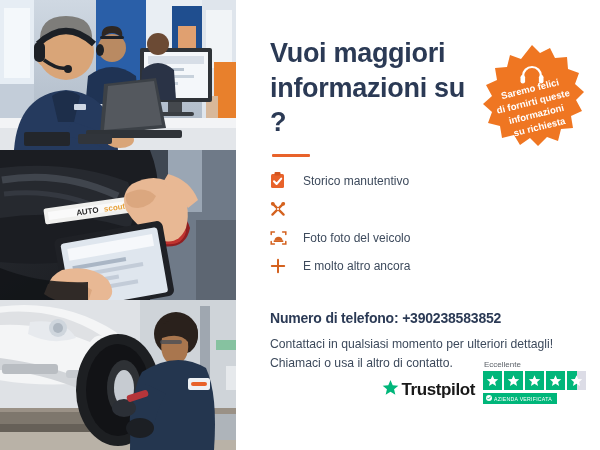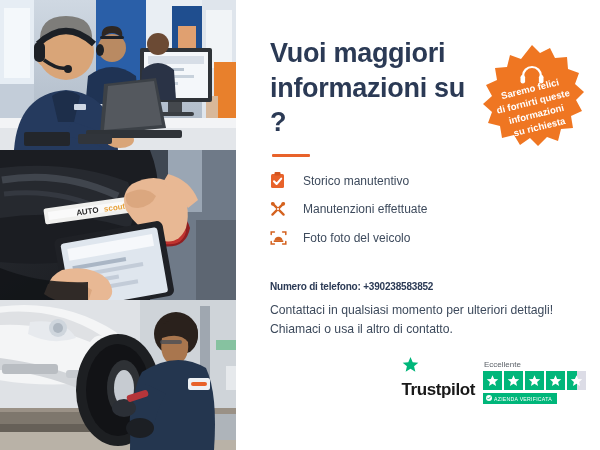--- a/index.html
+++ b/index.html
@@ -114,21 +114,21 @@
     color: #3d4a5c;
     font-size: 12px;
     margin-left: 9px;
     white-space: nowrap;
   }
 
   
   .phone-block { margin-top: 29px; }
   .phone-line {
     color: #2b3a55;
-    font-size: 10px;
+    font-size: 14px;
     font-weight: bold;
     letter-spacing: -0.2px;
     white-space: nowrap;
   }
   .phone-line .num { font-weight: bold; }
   .contact-text {
     color: #3d4a5c;
     font-size: 12.2px;
     line-height: 1.55;
     margin-top: 9px;
@@ -138,24 +138,23 @@
   .trustpilot {
     position: absolute;
     right: 14px;
     bottom: 46px;
     display: flex;
     align-items: flex-end;
     gap: 8px;
   }
   .tp-logo {
     display: flex;
-    align-items: flex-start;
+    align-items: flex-end;
     gap: 3px;
     padding-bottom: 4px;
-    flex-direction: column;
   }
   .tp-wordmark {
     color: #191919;
     font-size: 17px;
     font-weight: bold;
     letter-spacing: -0.4px;
   }
   .tp-right { display: flex; flex-direction: column; align-items: flex-start; }
   .tp-rating-word {
     color: #5b6168;
@@ -414,40 +413,50 @@
           <svg width="16" height="16" viewBox="0 0 16 16">
             <g stroke="#d4621f" stroke-width="2.3" stroke-linecap="round">
               <line x1="2.4" y1="2.4" x2="13.6" y2="13.6"></line>
               <line x1="13.6" y1="2.4" x2="2.4" y2="13.6"></line>
             </g>
             <circle cx="2.8" cy="2.8" r="1.9" fill="#d4621f"></circle>
             <circle cx="13.2" cy="2.8" r="1.9" fill="#d4621f"></circle>
             <circle cx="8" cy="8" r="1.1" fill="#ffffff"></circle>
           </svg>
         </span>
-        <span class="feature-label">Manutenzioni effettuate</span>
       </li>
 
 
       <li class="feature">
         <span class="feature-icon">
           <svg width="17" height="16" viewBox="0 0 17 16">
             <g stroke="#d4621f" stroke-width="1.5" fill="none" stroke-linecap="round">
               <path d="M1.2 4.6 V1.9 H4.4"></path>
               <path d="M15.8 4.6 V1.9 H12.6"></path>
               <path d="M1.2 11.4 V14.1 H4.4"></path>
               <path d="M15.8 11.4 V14.1 H12.6"></path>
             </g>
             <path d="M4.4 10.4 q0.6 -3.6 4.1 -3.6 q3.5 0 4.1 3.6z" fill="#d4621f"></path>
             <rect x="3.6" y="10.2" width="9.8" height="1.9" rx="0.9" fill="#d4621f"></rect>
           </svg>
         </span>
         <span class="feature-label">Foto foto del veicolo</span>
       </li>
 
+      <li class="feature">
+        <span class="feature-icon">
+          <svg width="16" height="16" viewBox="0 0 16 16">
+            <g stroke="#d4621f" stroke-width="2" stroke-linecap="round">
+              <line x1="8" y1="1.8" x2="8" y2="14.2"></line>
+              <line x1="1.8" y1="8" x2="14.2" y2="8"></line>
+            </g>
+          </svg>
+        </span>
+        <span class="feature-label">E molto altro ancora</span>
+      </li>
 
     </ul>
 
     <div class="phone-block">
       <div class="phone-line">
         <span>Numero di telefono: </span><span class="num">+390238583852</span>
       </div>
       <div class="contact-text">
         <div>Contattaci in qualsiasi momento per ulteriori dettagli!</div>
         <div>Chiamaci o usa il altro di contatto.</div>

